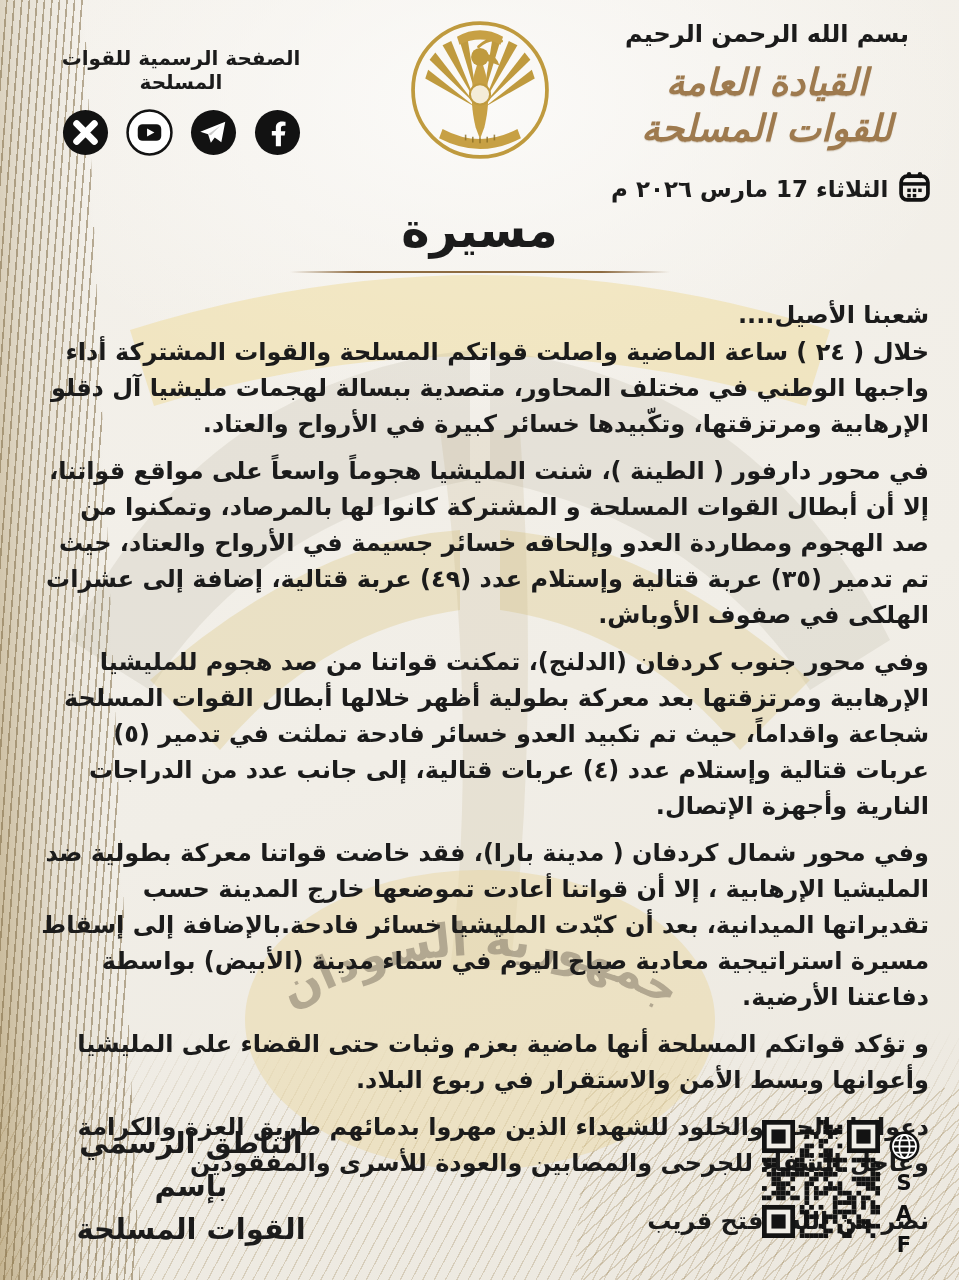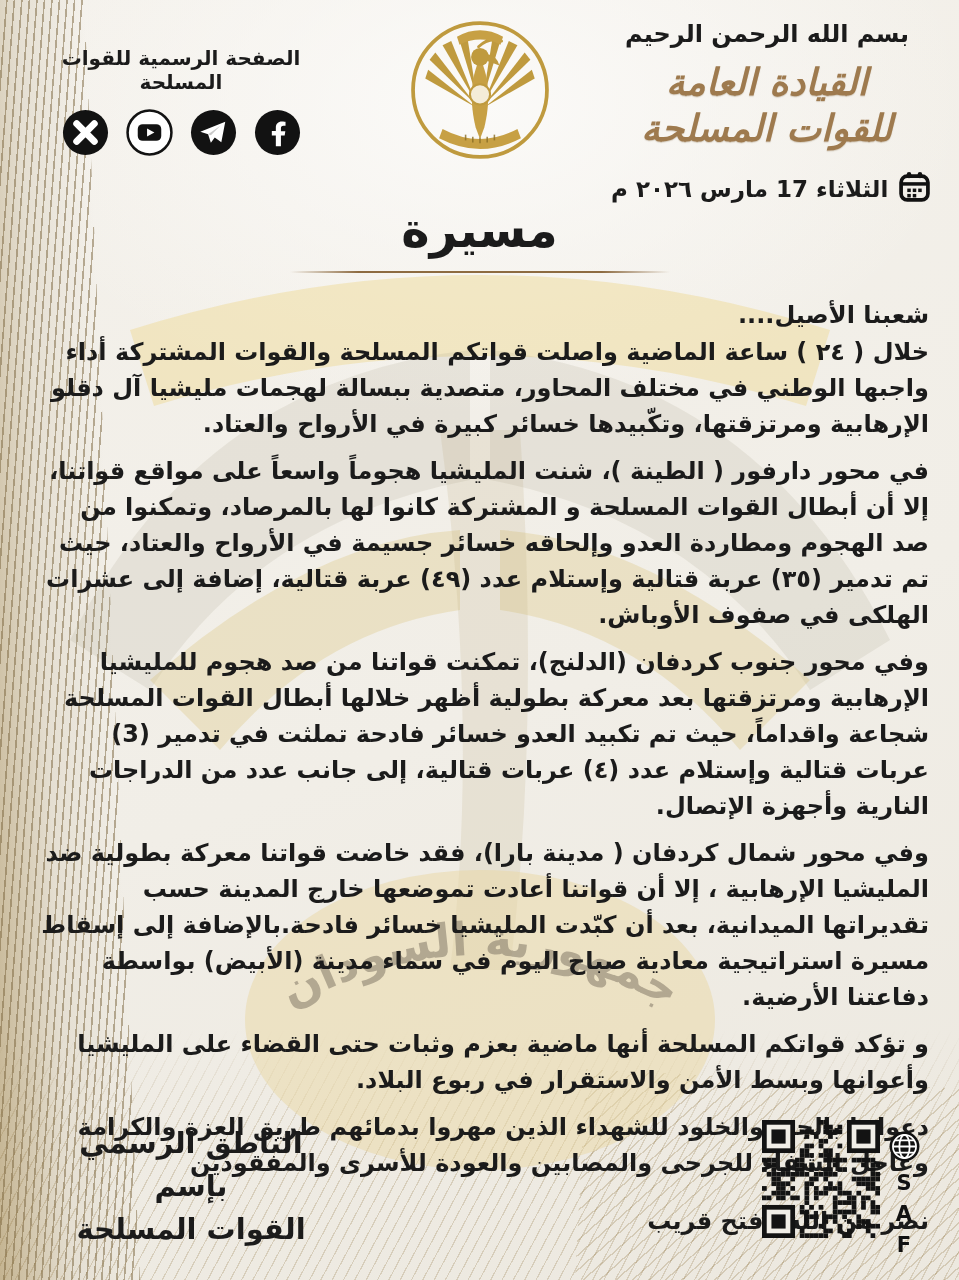--- a/index.html
+++ b/index.html
@@ -176,21 +176,21 @@
     </div>
   </div>
 
   <div class="stmt-title">مسيرة</div>
   <div class="stmt-underline"></div>
 
   <div class="body-text">
     <p class="salutation">شعبنا الأصيل....</p>
     <p>خلال ( ٢٤ ) ساعة الماضية واصلت قواتكم المسلحة والقوات المشتركة أداء واجبها الوطني في مختلف المحاور، متصدية ببسالة لهجمات  مليشيا آل دقلو الإرهابية ومرتزقتها، وتكّبيدها خسائر كبيرة في الأرواح والعتاد.</p>
     <p>في محور دارفور ( الطينة )، شنت المليشيا هجوماً واسعاً  على مواقع قواتنا، إلا أن أبطال القوات المسلحة  و المشتركة كانوا لها بالمرصاد، وتمكنوا من صد الهجوم ومطاردة العدو وإلحاقه خسائر جسيمة  في الأرواح والعتاد، حيث تم تدمير (٣٥) عربة قتالية وإستلام عدد (٤٩) عربة قتالية، إضافة إلى عشرات الهلكى في صفوف الأوباش.</p>
-    <p>وفي محور جنوب كردفان (الدلنج)، تمكنت قواتنا من صد هجوم للمليشيا الإرهابية ومرتزقتها بعد معركة بطولية أظهر خلالها أبطال القوات المسلحة شجاعة واقداماً، حيث تم تكبيد العدو  خسائر فادحة تملثت في تدمير (3) عربات قتالية وإستلام عدد (٤) عربات قتالية، إلى جانب عدد من الدراجات النارية وأجهزة الإتصال.</p>
+    <p>وفي محور جنوب كردفان (الدلنج)، تمكنت قواتنا من صد هجوم للمليشيا الإرهابية ومرتزقتها بعد معركة بطولية أظهر خلالها أبطال القوات المسلحة شجاعة واقداماً، حيث تم تكبيد العدو  خسائر فادحة تملثت في تدمير (٥) عربات قتالية وإستلام عدد (٤) عربات قتالية، إلى جانب عدد من الدراجات النارية وأجهزة الإتصال.</p>
     <p>وفي محور شمال كردفان ( مدينة بارا)، فقد خاضت قواتنا معركة بطولية ضد المليشيا الإرهابية ، إلا أن قواتنا أعادت تموضعها خارج المدينة حسب تقديراتها الميدانية، بعد أن كبّدت المليشيا خسائر فادحة.بالإضافة إلى إسقاط مسيرة استراتيجية معادية صباح اليوم في سماء مدينة (الأبيض) بواسطة دفاعتنا الأرضية.</p>
     <p>و تؤكد قواتكم المسلحة أنها ماضية بعزم وثبات حتى القضاء على المليشيا وأعوانها وبسط الأمن والاستقرار  في ربوع البلاد.</p>
     <p>دعواتنا بالجنة والخلود للشهداء الذين مهروا بدمائهم طريق العزة والكرامة وعاجل الشفاء للجرحى والمصابين والعودة للأسرى والمفقودين</p>
     <p class="closing-line">نصر من الله وفتح قريب</p>
   </div>
 
   <div class="signature">
     <div>الناطق الرسمي بإسم</div>
     <div>القوات المسلحة</div>
   </div>

